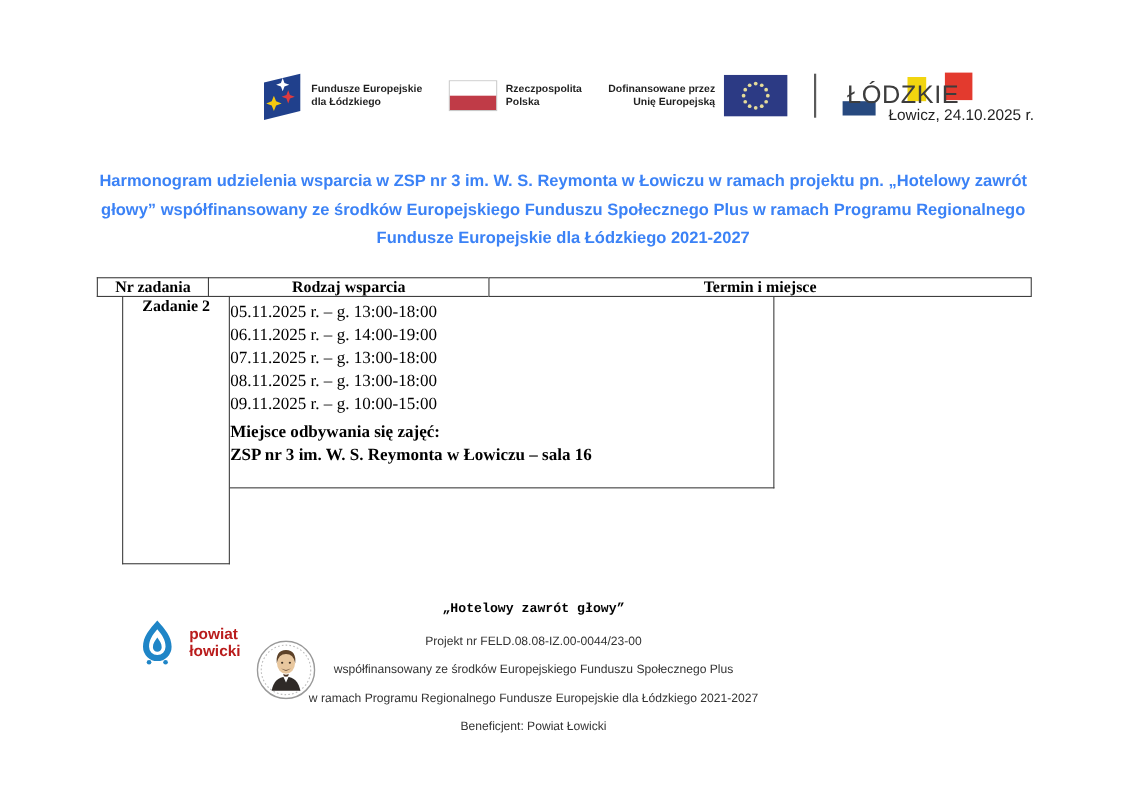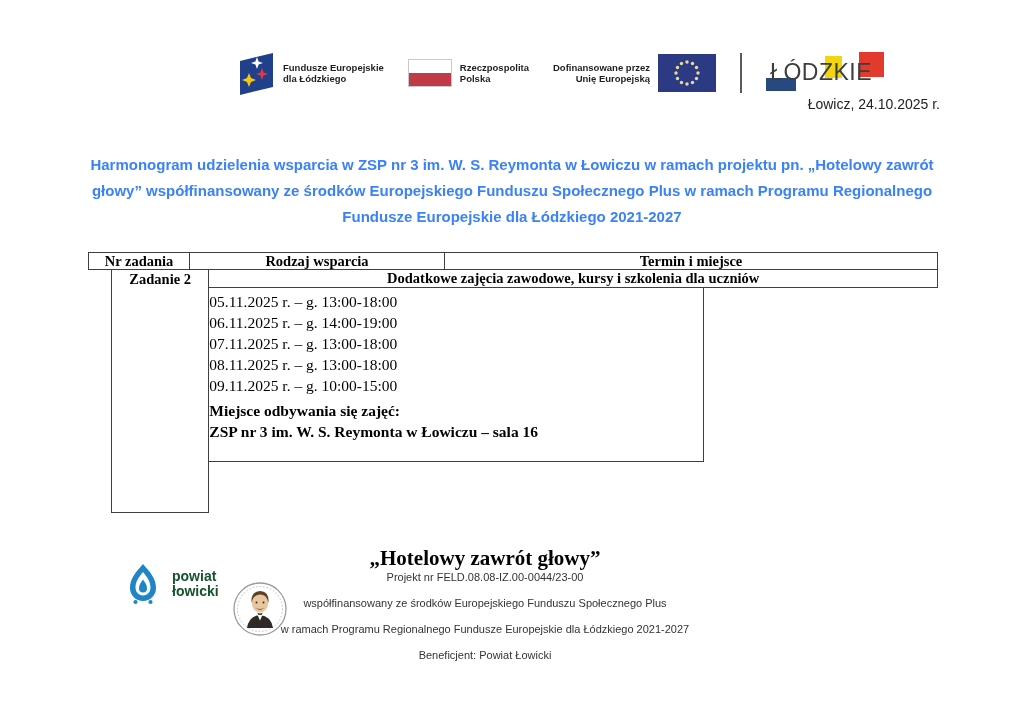--- a/index.html
+++ b/index.html
@@ -1,21 +1,21 @@
 <!DOCTYPE html>
 <html><head>
 <meta charset="utf-8">
 <style>
   html,body{margin:0;padding:0;}
   body{
     width:1024px;height:724px;background:#ffffff;position:relative;
     font-family:"Liberation Sans", sans-serif;color:#1a1a1a;overflow:hidden;
   }
   
-  .logos-row{position:absolute;top:46px;left:238px;display:flex;align-items:center;gap:24px;height:54px;}
+  .logos-row{position:absolute;top:60px;left:238px;display:flex;align-items:center;gap:24px;height:54px;}
   .logo-item{display:flex;align-items:center;gap:8px;}
   .logo-caption{font-size:9.5px;font-weight:bold;line-height:11.5px;color:#1f1f1f;}
   .logo-caption.right{text-align:right;}
   .flag-pl{width:44px;height:28px;border:1px solid #c9c9c9;box-sizing:border-box;display:flex;flex-direction:column;}
   .flag-pl .w{flex:1;background:#ffffff;}
   .flag-pl .r{flex:1;background:#c03b47;}
   .vdivider{width:2px;height:40px;background:#5a5a5a;}
   .logo-lodzkie{position:relative;width:116px;height:44px;}
   .logo-lodzkie .blk{position:absolute;}
   .logo-lodzkie .blue{left:0;top:27px;width:30px;height:13px;background:#27497f;}
@@ -44,24 +44,24 @@
   .body-row{display:flex;height:174px;}
   .cell-kurs{box-sizing:border-box;width:254px;border-right:1px solid #3f3f3f;border-bottom:1px solid #3f3f3f;
       text-align:center;font-weight:bold;font-size:15px;line-height:21px;padding:2px 10px 0;}
   .cell-term{box-sizing:border-box;width:495px;border-right:1px solid #3f3f3f;border-bottom:1px solid #3f3f3f;
       font-size:15.5px;padding-top:3px;}
   .sched-line{line-height:21px;}
   .place-label{margin-top:4px;font-weight:bold;line-height:21px;}
   .place-value{font-weight:bold;line-height:21px;}
   
   .footer-center{position:absolute;left:0;top:546px;width:970px;text-align:center;}
-  .footer-title{font-family:Liberation Serif, serif;font-weight:bold;font-size:21px;color:#000;}
+  .footer-title{font-family:Liberation Mono, monospace;font-weight:bold;font-size:12px;color:#000;margin-bottom:17px;}
   .f-line{font-size:11px;color:#333;margin-bottom:14px;}
   .powiat-logo{position:absolute;left:124px;top:563px;display:flex;align-items:center;gap:10px;}
-  .powiat-text{color:#14532d;font-weight:bold;font-size:14px;line-height:15px;}
+  .powiat-text{color:#b91c1c;font-weight:bold;font-size:14px;line-height:15px;}
   .emblem{position:absolute;left:233px;top:582px;}
 </style>
 </head>
 <body>
 
 <div class="logos-row">
   <div class="logo-item">
     <svg width="37" height="45" viewBox="0 0 37 45">
       <polygon points="2,10 35,2 35,36 2,44" fill="#20408c"></polygon>
       <polygon points="19,6 20.6,10.4 25,12 20.6,13.6 19,18 17.4,13.6 13,12 17.4,10.4" fill="#ffffff"></polygon>
@@ -125,21 +125,20 @@
 
 <div class="tbl">
   <div class="t-head">
     <div class="th c1">Nr zadania</div>
     <div class="th c2">Rodzaj wsparcia</div>
     <div class="th c3">Termin i miejsce</div>
   </div>
   <div class="t-body">
     <div class="cell-task">Zadanie 2</div>
     <div class="right-part">
-      <div class="cat-row">Dodatkowe zajęcia zawodowe, kursy i szkolenia dla uczniów</div>
       <div class="body-row">
         <div class="cell-term">
           <div>
               <div class="sched-line">05.11.2025 r. – g. 13:00-18:00</div>
               <div class="sched-line">06.11.2025 r. – g. 14:00-19:00</div>
               <div class="sched-line">07.11.2025 r. – g. 13:00-18:00</div>
               <div class="sched-line">08.11.2025 r. – g. 13:00-18:00</div>
               <div class="sched-line">09.11.2025 r. – g. 10:00-15:00</div>
             </div>
           <div class="place-label">Miejsce odbywania się zajęć:</div>

